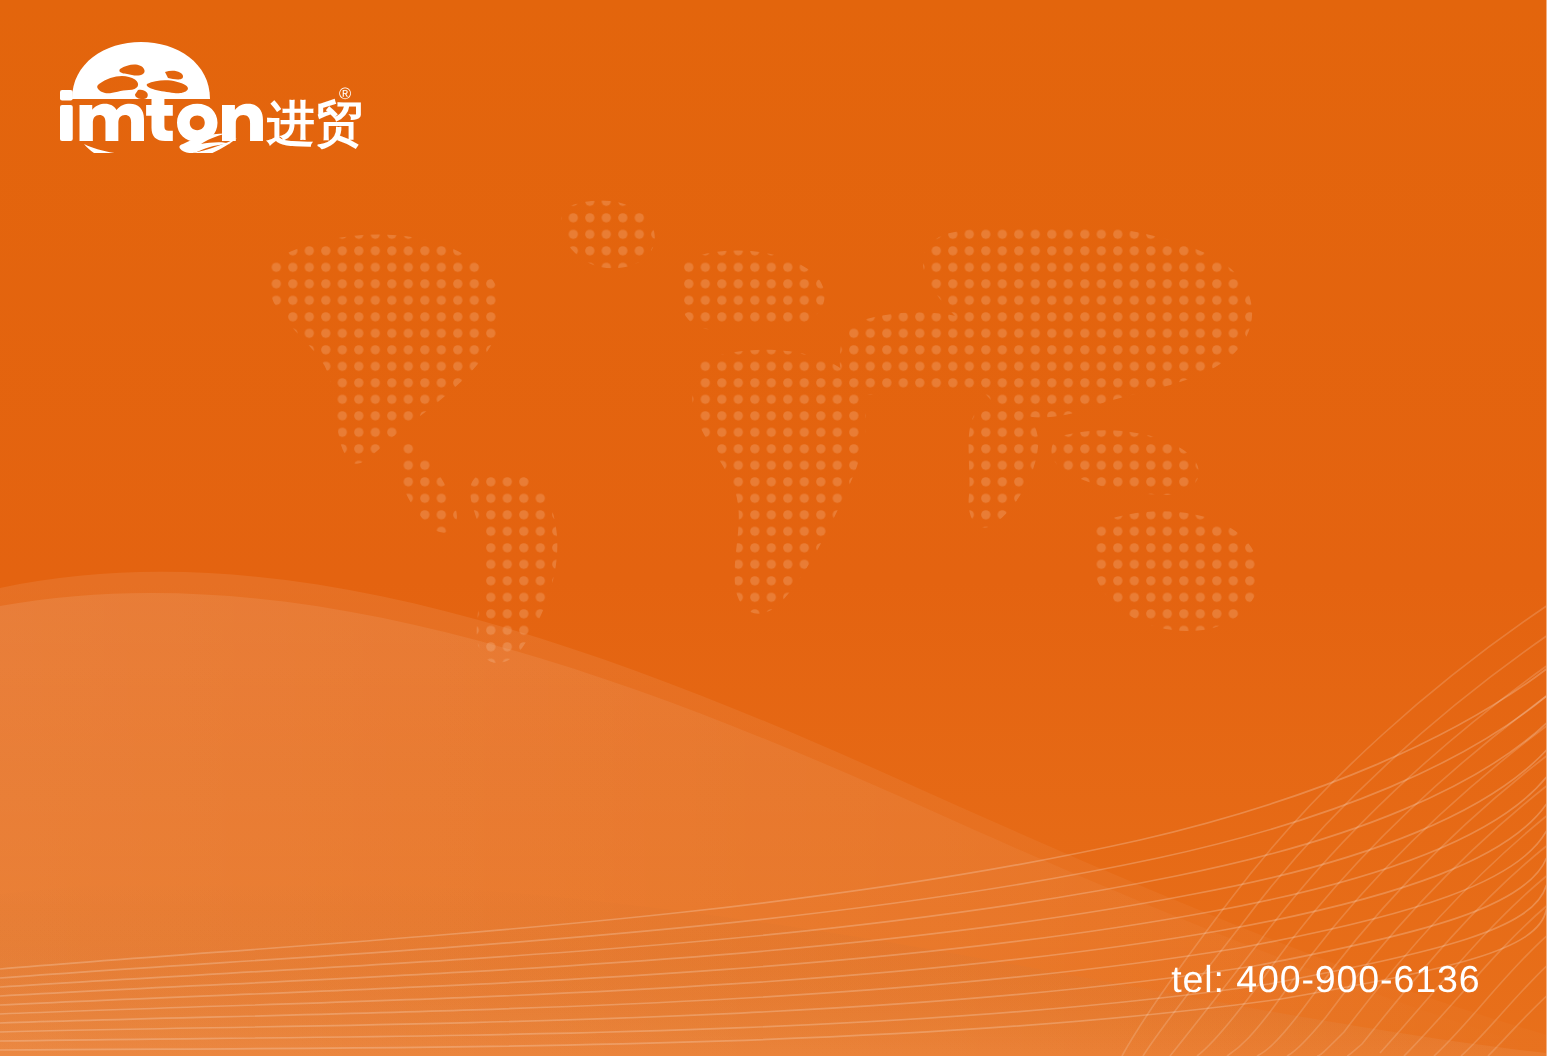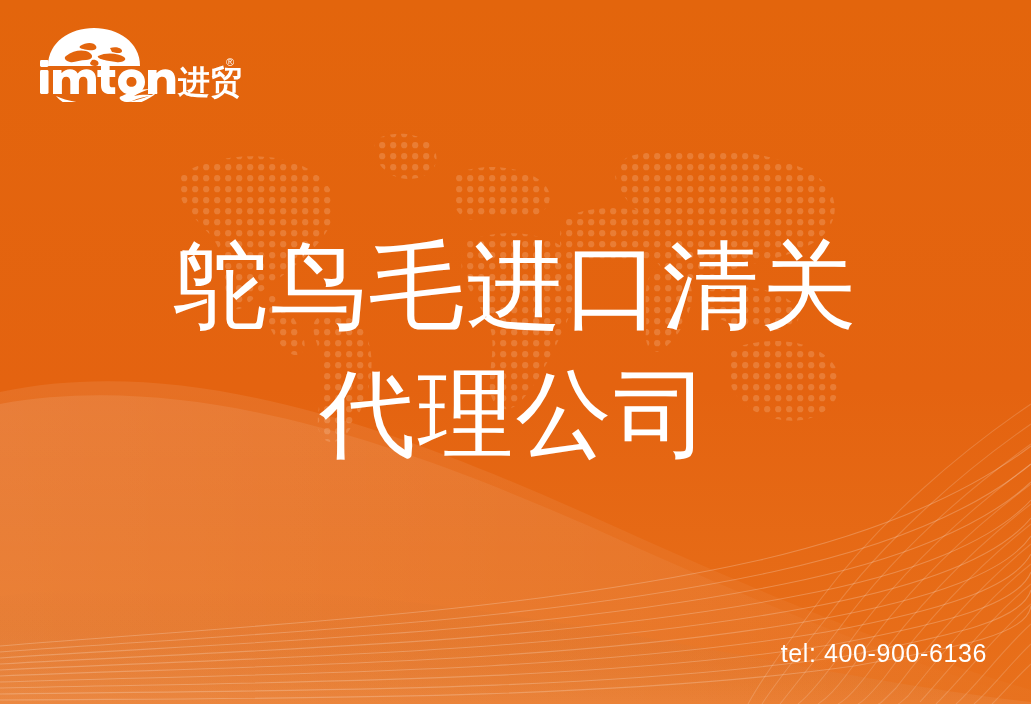--- a/index.html
+++ b/index.html
@@ -245,20 +245,16 @@
 
       <g fill="#ffffff">
         <path d="M20,70 C30,82 52,88 74,85 C96,82 112,74 122,66
                  C110,72 94,77 76,78 C54,79 32,76 20,70 Z"></path>
         <path d="M86,70 C94,66 104,63 114,63 C108,65 102,67 98,70 C104,69 112,68 118,70
                  C110,70 102,72 96,75 C92,77 86,76 84,73 C83,71.6 84,70.6 86,70 Z"></path>
       </g>
     </svg>
   </div>
 
-  <div id="headline">
-    <span class="line">鸵鸟毛进口清关</span>
-    <span class="line">代理公司</span>
-  </div>
 
   <div id="phone">tel: 400-900-6136</div>
 
 </div>
 
 </body></html>

